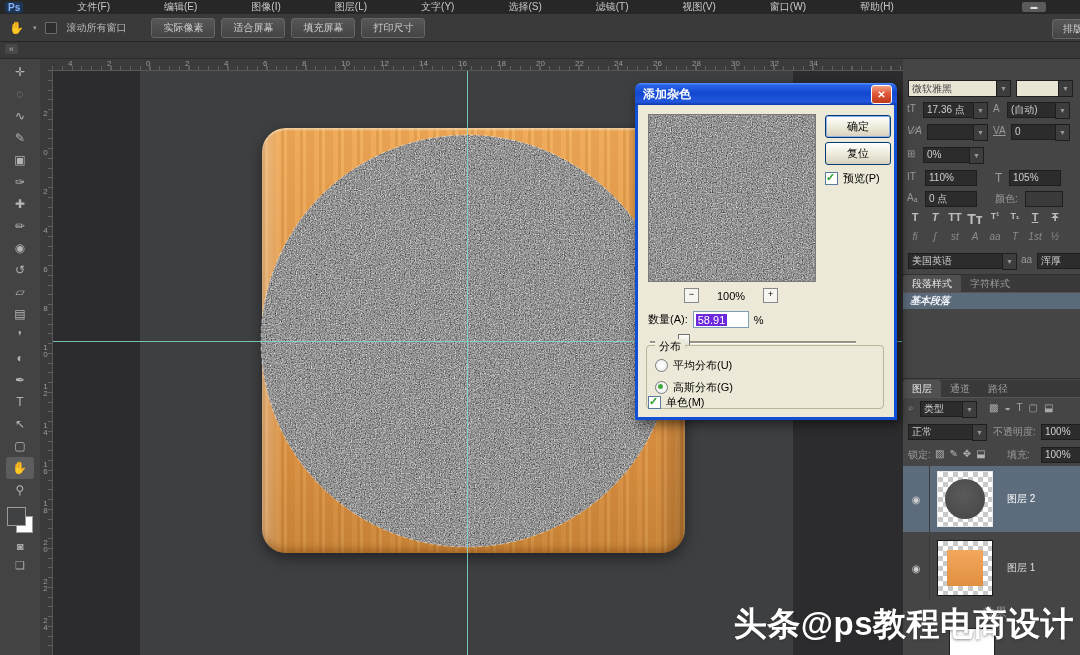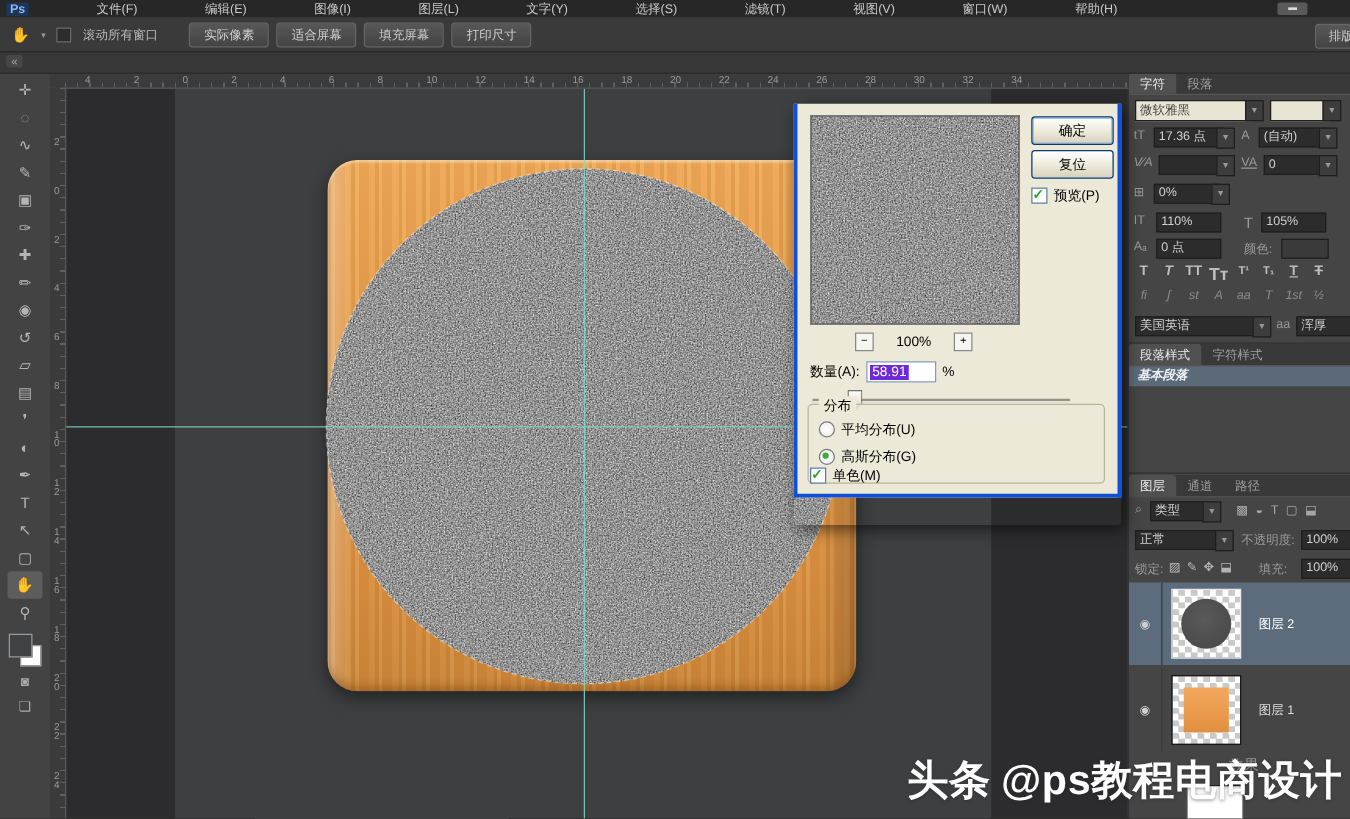--- a/index.html
+++ b/index.html
@@ -101,21 +101,21 @@
   .thumb{width:54px;height:54px;margin-left:7px;background:conic-gradient(#c9c9c9 90deg,#ffffff 90deg 180deg,#c9c9c9 180deg 270deg,#ffffff 270deg);background-size:10px 10px;border:1px solid #181818;position:relative;}
   .layer-row.selected .thumb{border:1px solid #e8e8e8;}
   .thumb-circle{position:absolute;left:7px;top:7px;width:40px;height:40px;border-radius:50%;background:radial-gradient(circle at 45% 40%,#5a5a5a,#454545);}
   .thumb-square{position:absolute;left:9px;top:9px;width:36px;height:36px;background:linear-gradient(#f4a85e,#e08f3f);}
   .layer-name{margin-left:14px;color:#ddd;font-size:10px;}
   .layer-row.selected .layer-name{color:#fff;}
   .fx-partial{position:absolute;color:#9a9a9a;font-size:12px;}
   .white-thumb{position:absolute;background:#fff;border:1px solid #222;}
   
   .watermark{position:absolute;right:6px;bottom:8px;z-index:30;color:#fff;font-size:33px;font-weight:800;letter-spacing:.5px;text-shadow:0 1px 3px rgba(40,40,40,.55);white-space:nowrap;}
-  .watermark .pre{font-weight:900;margin-right:8px;}
+  .watermark .pre{font-weight:900;}
 </style>
 </head>
 <body>
 
 <div id="app">
 
   <div class="menubar">
     <span class="ps-logo">Ps</span>
     <span id="menu-items" style="display:flex;gap:15px;">
         <span class="menu-item">文件(F)</span>
@@ -281,20 +281,24 @@
         </filter>
       </defs>
       <circle cx="208" cy="208" r="206" fill="#6d6d6d" filter="url(#grain)"></circle>
       <circle cx="208" cy="208" r="206" fill="none" stroke="#ffffff" stroke-opacity="0.45" stroke-dasharray="4 3"></circle>
     </svg>
     <div class="guide-v"></div>
     <div class="guide-h"></div>
   </div>
 
   <div class="dialog">
+    <div class="dlg-title">
+      <span>添加杂色</span>
+      <span class="dlg-close">✕</span>
+    </div>
     <div class="dlg-body">
       <div class="dlg-preview">
         <svg width="166" height="166">
             <rect width="166" height="166" fill="#787878" filter="url(#grain)"></rect>
           </svg>
       </div>
       <div class="dlg-zoom">
         <span class="zoom-btn">−</span>
         <span>100%</span>
         <span class="zoom-btn">+</span>
@@ -329,24 +333,20 @@
       <div class="dlg-btn" style="top:37px;">复位</div>
       <div class="dlg-preview-cb">
         <span class="cb on"></span>
         <span>预览(P)</span>
       </div>
     </div>
   </div>
 
   <div class="rightcol">
 
-    <div class="ptabs" style="top:0;">
-      <span class="ptab active">字符</span>
-      <span class="ptab">段落</span>
-    </div>
     <span class="lfield" style="left:5px;top:22px;width:86px;">微软雅黑</span>
     <span class="dd" style="left:93px;top:22px;">▼</span>
     <span class="lfield" style="left:113px;top:22px;width:40px;"></span>
     <span class="dd" style="left:155px;top:22px;">▼</span>
 
     <span class="cicon" style="left:4px;top:45px;">tT</span>
     <span class="dfield" style="left:20px;top:44px;width:48px;">17.36 点</span>
     <span class="dd" style="left:70px;top:44px;">▼</span>
     <span class="cicon" style="left:90px;top:45px;">A</span>
     <span class="dfield" style="left:104px;top:44px;width:46px;">(自动)</span>

